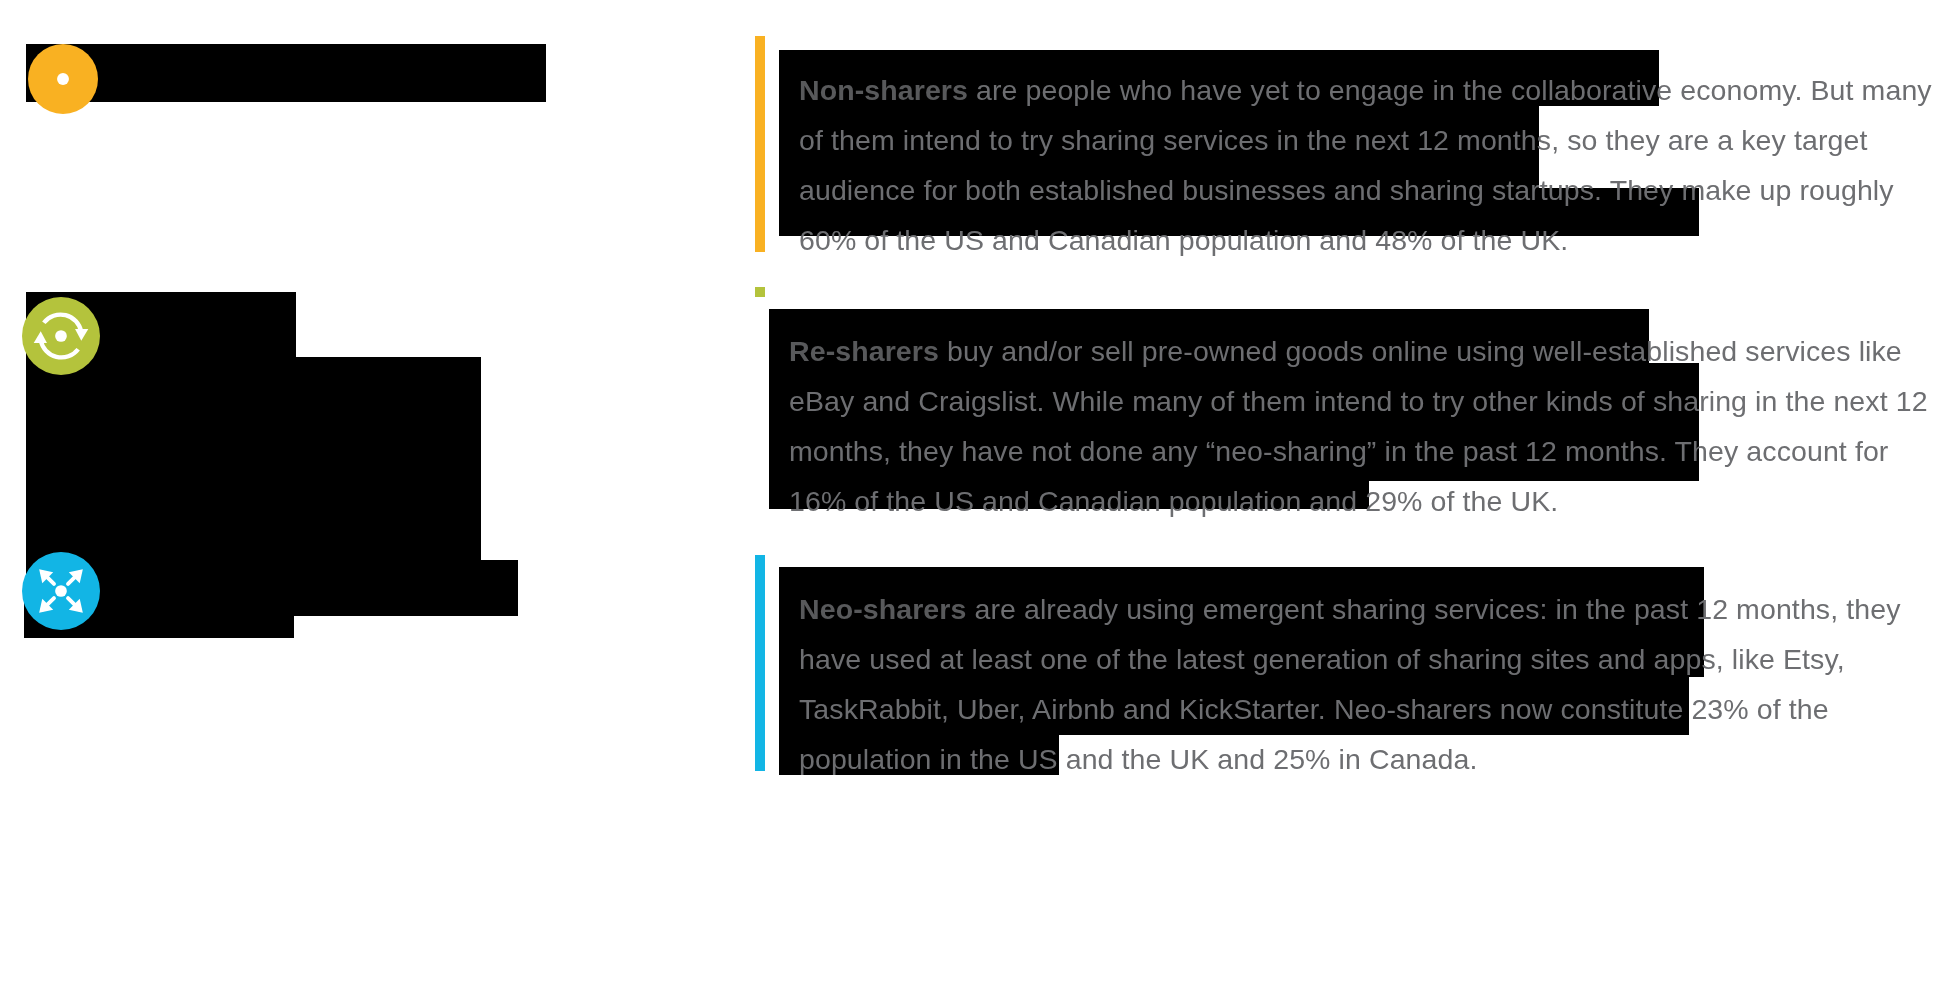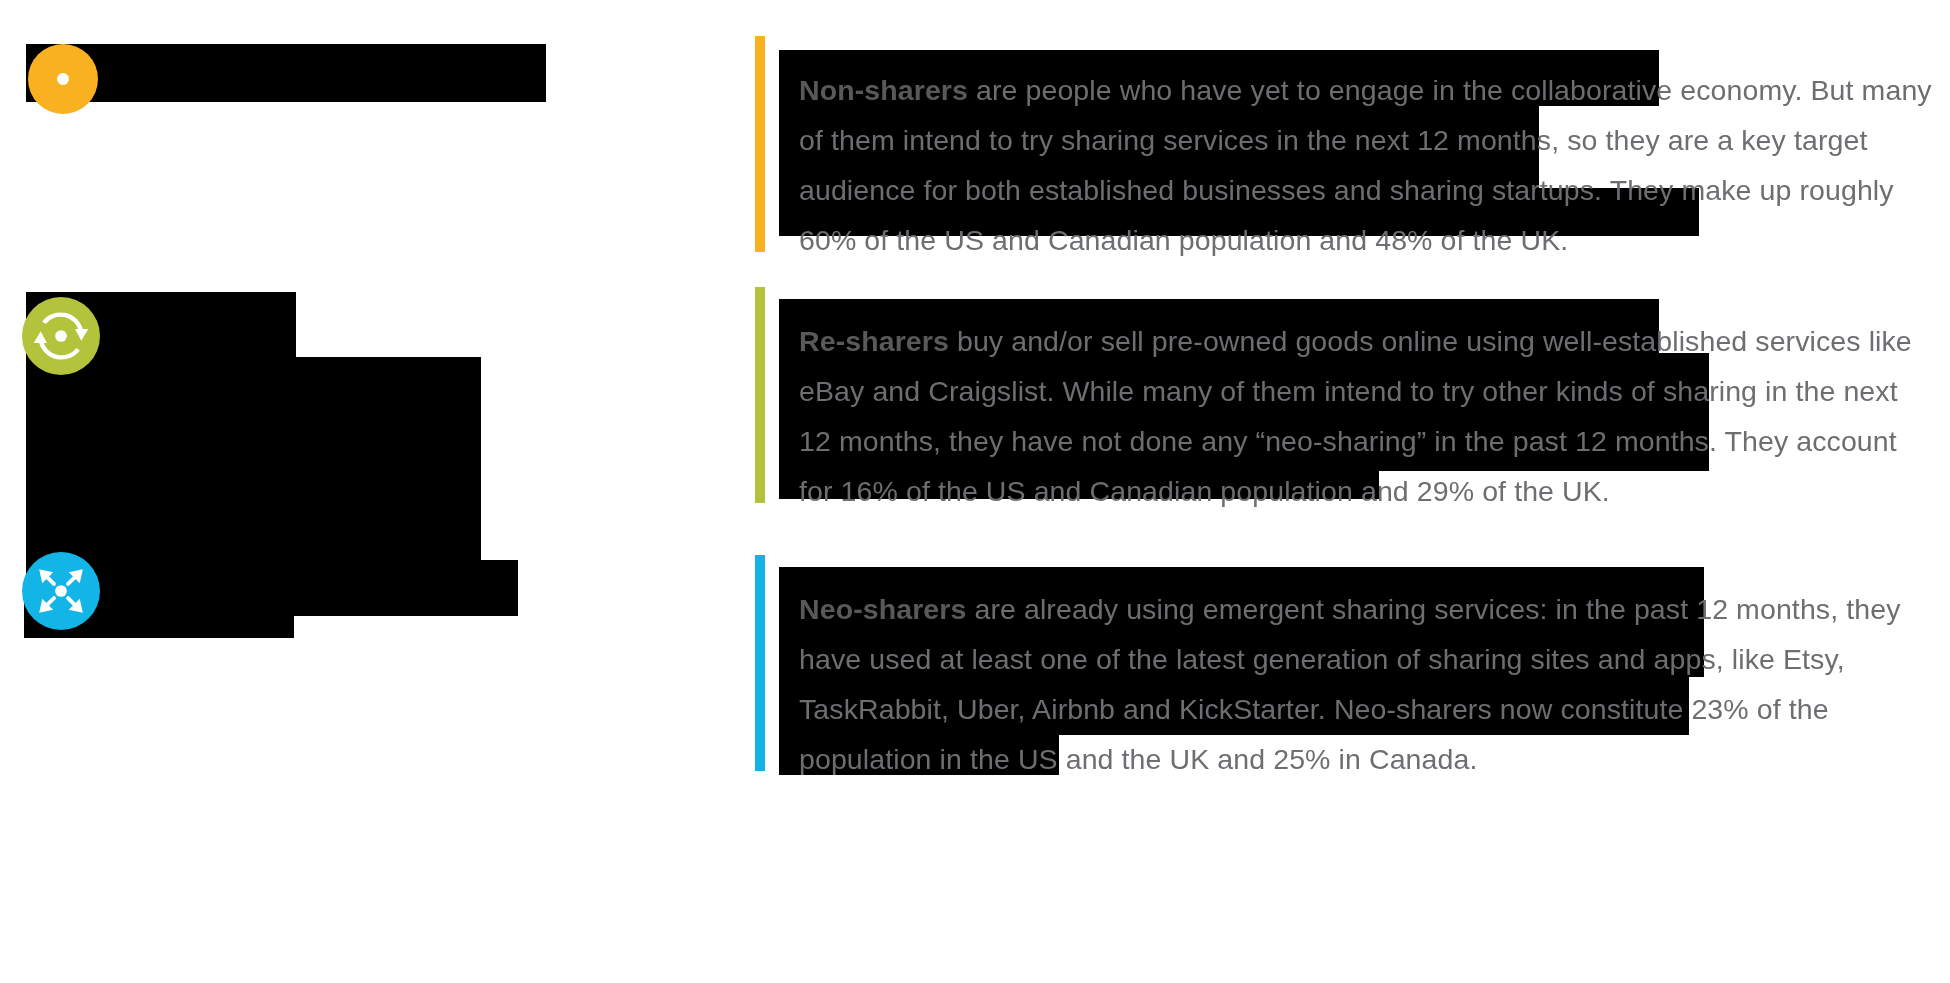--- a/index.html
+++ b/index.html
@@ -82,21 +82,21 @@
     color: #58595b;
   }
   
   .text-backdrop {
     position: absolute;
     background: #000000;
     z-index: 1;
   }
 
   #block-non-sharers { top: 36px;  height: 216px; }
-  #block-re-sharers  { top: 287px; height: 216px; }
+  #block-re-sharers  { top: 287px; height: 216px; flex-direction: column; }
   #block-neo-sharers { top: 555px; height: 216px; }
 
   #block-non-sharers .accent-bar { background: #f9b122; }
   #block-re-sharers  .accent-bar { background: #b4c33c; }
   #block-neo-sharers .accent-bar { background: #12b5e5; }
 </style>
 </head>
 <body>
 
 <div id="left-column">

